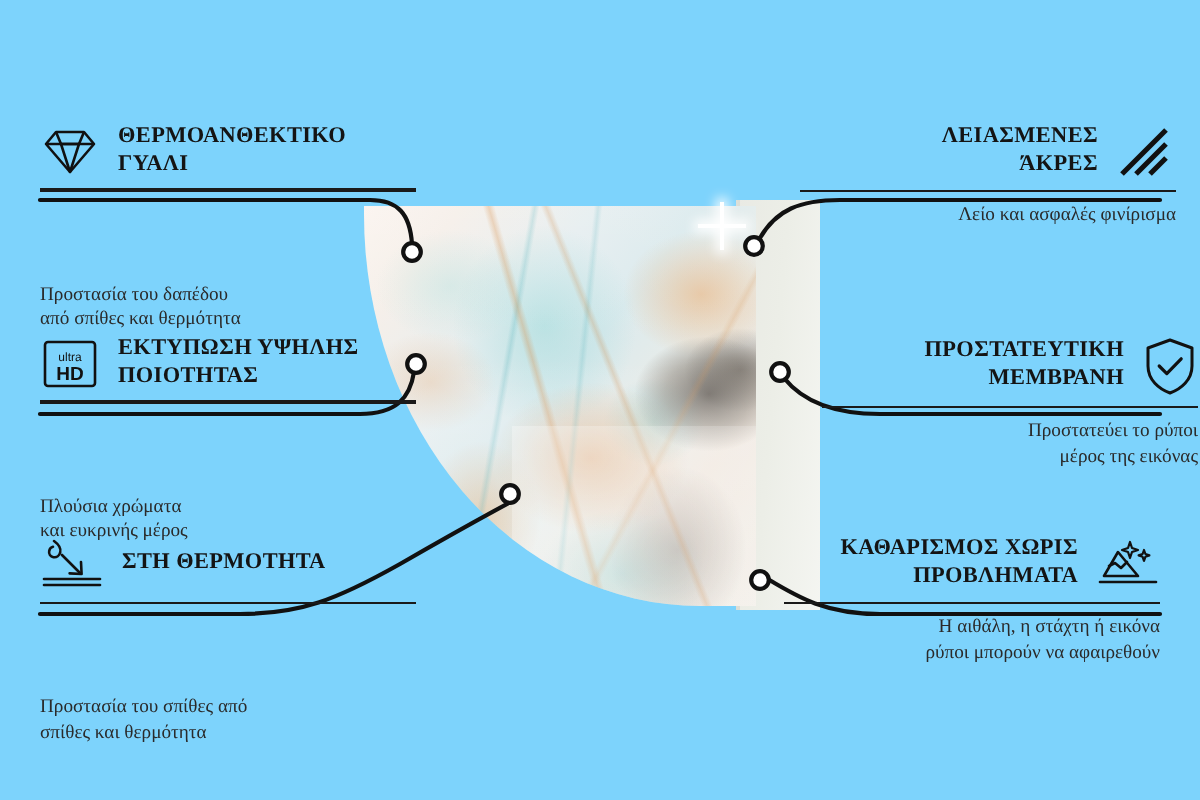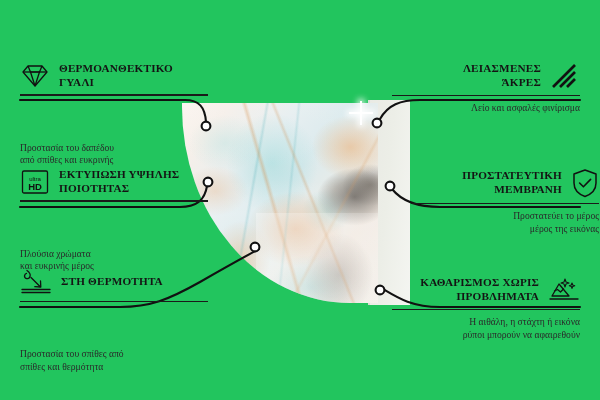--- a/index.html
+++ b/index.html
@@ -2,21 +2,21 @@
 <html><head>
 <meta charset="utf-8">
 <style>
   html,body{margin:0;padding:0;}
   body{
     width:600px;height:400px;overflow:hidden;
     background:#ffffff;
     font-family:"Liberation Serif", serif;
     -webkit-font-smoothing:antialiased;
   }
-  #stage{position:relative;width:600px;height:400px;background:#22c55e;}
+  #stage{position:relative;width:600px;height:400px;background:#7dd3fc;}
 
   
   #product{position:absolute;left:182px;top:100px;width:228px;height:212px;}
   .panel-back{
     position:absolute;left:186px;top:0px;width:42px;height:205px;
     background:linear-gradient(95deg,#e9eae4 0%,#eceee7 45%,#f4f5f1 100%);
   }
   .panel-back-edge{
     position:absolute;left:186px;top:0;width:2px;height:205px;
     background:#dcded6;
@@ -87,23 +87,23 @@
   .right .feat-head{justify-content:flex-end;}
   .right .feat-title{text-align:right;}
   .right .feat-desc{text-align:right;font-family:Liberation Serif, serif;}
 
   .icon{flex:0 0 auto;display:block;}
 
   
   #f1{left:20px;top:62px;}
   #f2{left:20px;top:168px;}
   #f3{left:20px;top:268px;}
-  #f4{left:392px;top:62px;}
+  #f4{left:400px;top:62px;}
   #f5{left:411px;top:168px;}
-  #f6{left:392px;top:268px;margin-top:8px;}
+  #f6{left:392px;top:268px;}
 
   #connectors{position:absolute;left:0;top:0;width:600px;height:400px;pointer-events:none;}
 </style>
 </head>
 <body>
 
 <div id="stage">
 
   <div id="product">
     <div class="panel-back"></div>
@@ -154,21 +154,21 @@
         </g>
       </svg>
       <div>
         <div class="feat-title">ΘΕΡΜΟΑΝΘΕΚΤΙΚΟ</div>
         <div class="feat-title">ΓΥΑΛΙ</div>
       </div>
     </div>
     <div class="feat-rule"></div>
     <div class="feat-desc">
       <div>Προστασία του δαπέδου</div>
-      <div>από σπίθες και ευκρινής</div>
+      <div>από σπίθες και θερμότητα</div>
     </div>
   </div>
 
   <div class="feature left" id="f2">
     <div class="feat-head">
       <svg class="icon" width="30" height="26" viewBox="0 0 30 26">
         <rect x="2.5" y="2" width="25" height="22" rx="1.5" fill="none" stroke="#111" stroke-width="1.3"></rect>
         <text x="15" y="11.5" font-family="Liberation Sans, sans-serif" font-size="6" fill="#111" text-anchor="middle">ultra</text>
         <text x="15" y="21" font-family="Liberation Sans, sans-serif" font-size="9.5" font-weight="bold" fill="#111" text-anchor="middle">HD</text>
       </svg>
@@ -233,21 +233,21 @@
         <div class="feat-title">ΠΡΟΣΤΑΤΕΥΤΙΚΗ</div>
         <div class="feat-title">ΜΕΜΒΡΑΝΗ</div>
       </div>
       <svg class="icon" width="28" height="30" viewBox="0 0 28 30">
         <path d="M14,2 L25,6 V15 C25,22 19.5,26.5 14,28.5 C8.5,26.5 3,22 3,15 V6 Z" fill="none" stroke="#111" stroke-width="1.5" stroke-linejoin="round"></path>
         <path d="M8.6,15 L12.4,18.8 L19.6,11.4" fill="none" stroke="#111" stroke-width="1.6" stroke-linecap="round" stroke-linejoin="round"></path>
       </svg>
     </div>
     <div class="feat-rule"></div>
     <div class="feat-desc">
-      <div>Προστατεύει το μέρος</div>
+      <div>Προστατεύει το ρύποι</div>
       <div>μέρος της εικόνας</div>
     </div>
   </div>
 
   <div class="feature right" id="f6">
     <div class="feat-head">
       <div>
         <div class="feat-title">ΚΑΘΑΡΙΣΜΟΣ ΧΩΡΙΣ</div>
         <div class="feat-title">ΠΡΟΒΛΗΜΑΤΑ</div>
       </div>

